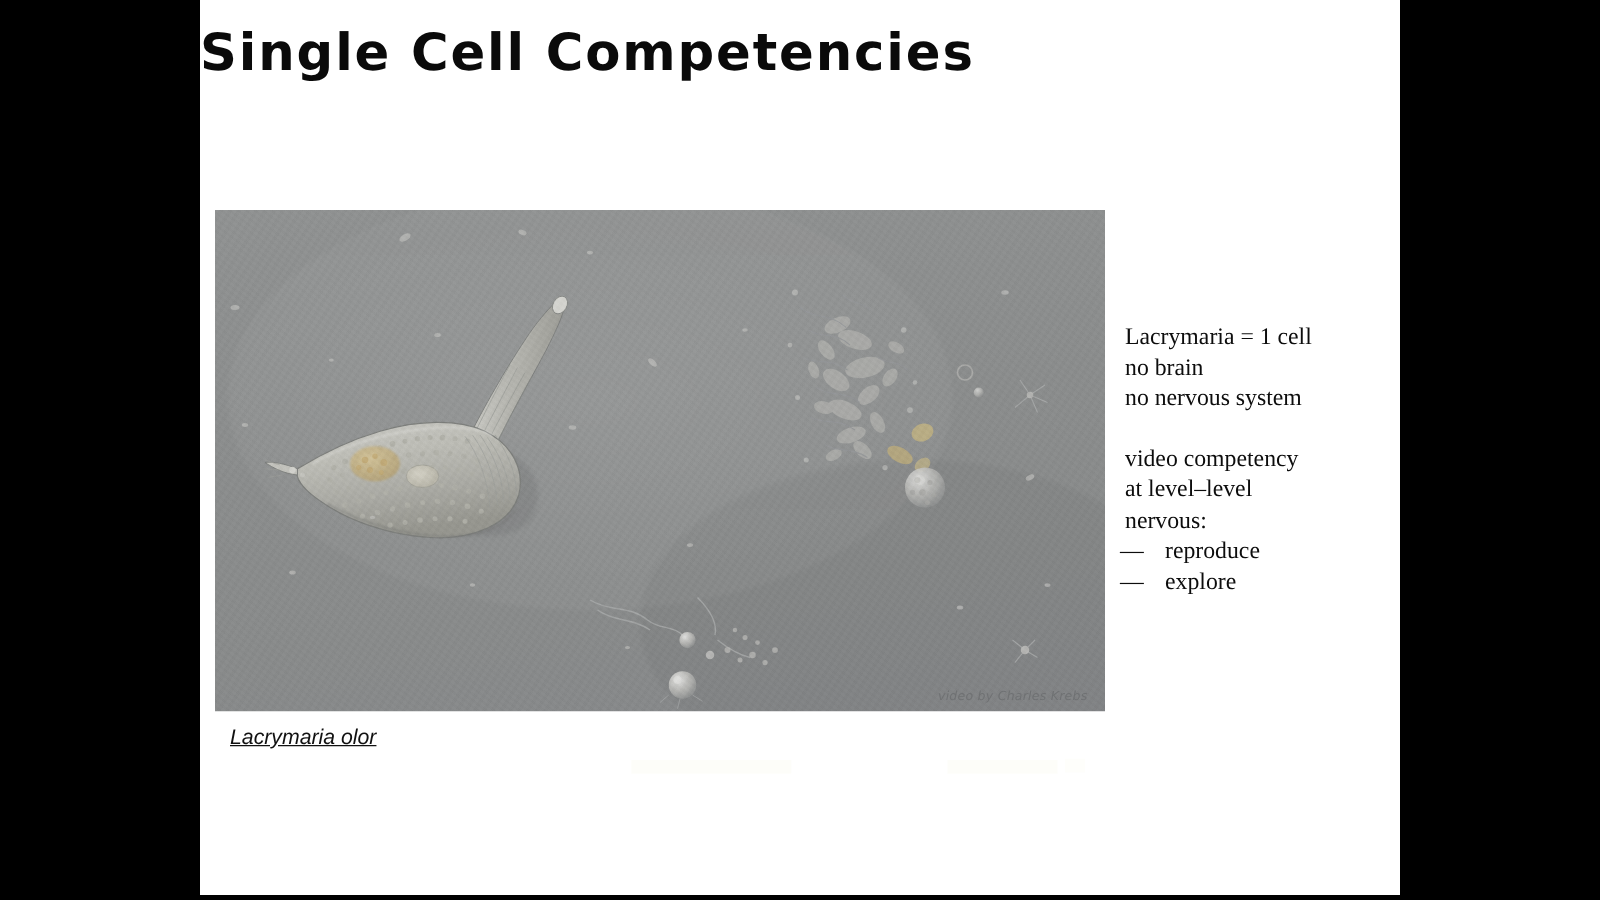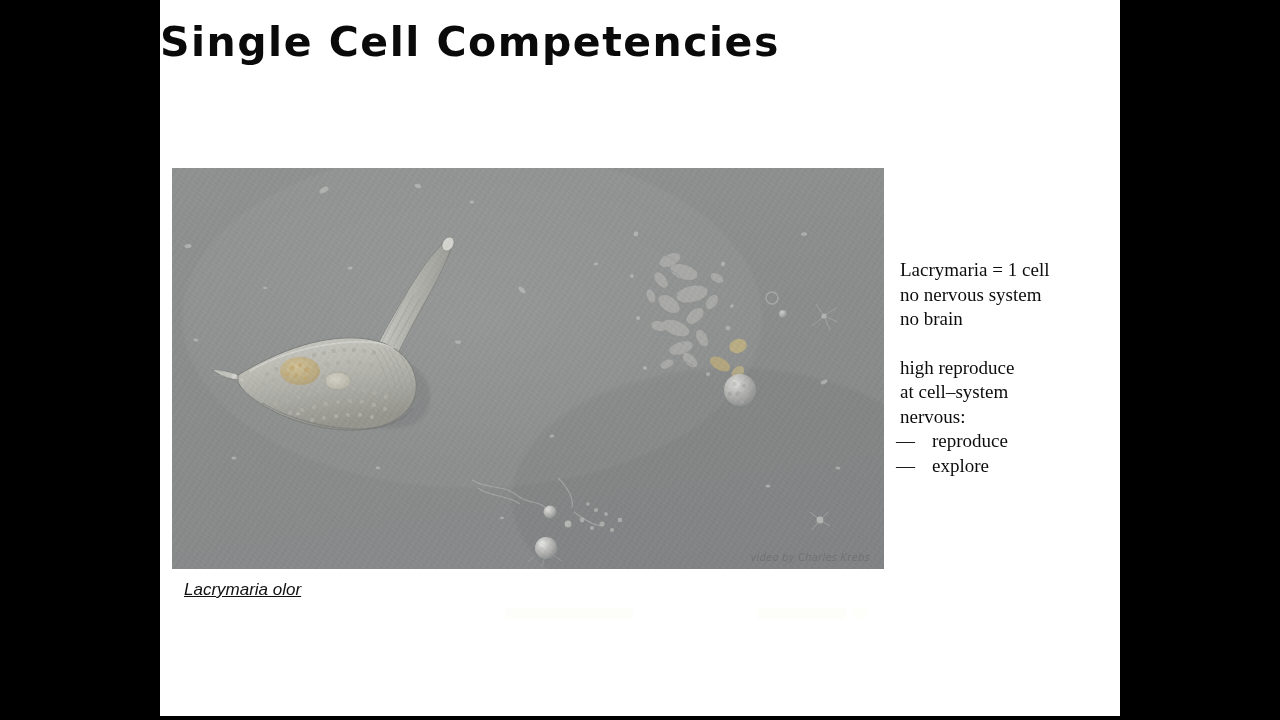--- a/index.html
+++ b/index.html
@@ -450,25 +450,25 @@
     </div>
 
     <div id="photo-caption">Lacrymaria olor</div>
 
     <div class="artifact" style="left:345px; top:608px; width:128px;"></div>
     <div class="artifact" style="left:598px; top:608px; width:88px;"></div>
     <div class="artifact" style="left:692px; top:607px; width:16px; opacity:0.6;"></div>
 
     <div id="notes">
       <span class="line">Lacrymaria = 1 cell</span>
+      <span class="line">no brain</span>
       <span class="line">no nervous system</span>
-      <span class="line">no brain</span>
       <span class="spacer"></span>
-      <span class="line">high reproduce</span>
-      <span class="line">at cell–system</span>
+      <span class="line">video competency</span>
+      <span class="line">at level–level</span>
       <span class="line">nervous:</span>
       <span class="bullet"><span class="dash">—</span><span>reproduce</span></span>
       <span class="bullet"><span class="dash">—</span><span>explore</span></span>
     </div>
 
   </div>
 
   <div class="bar-bottom"></div>
 </div>
 

